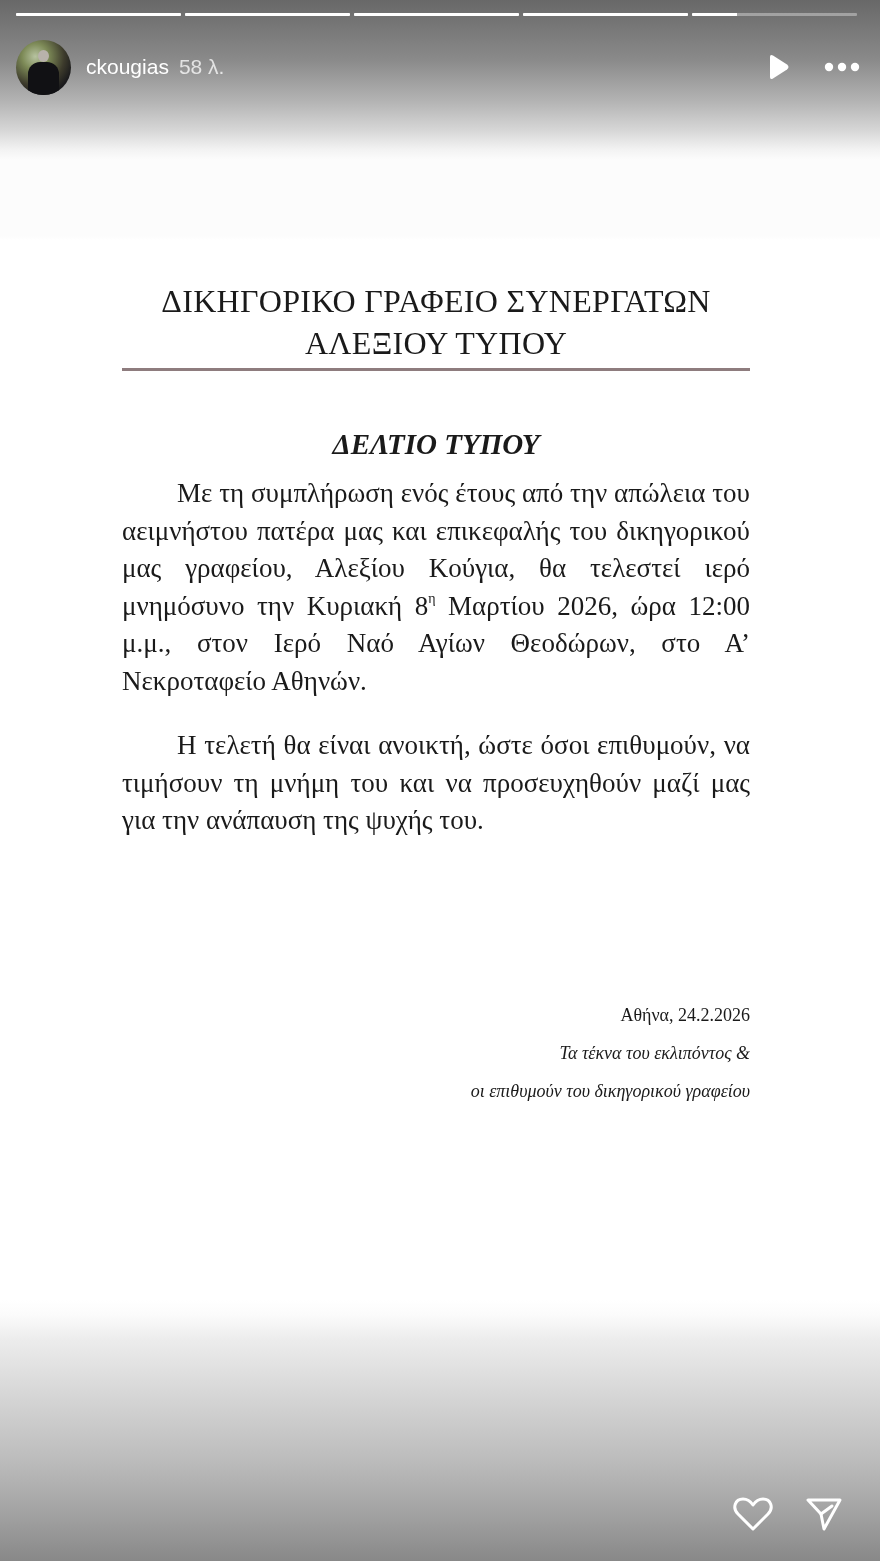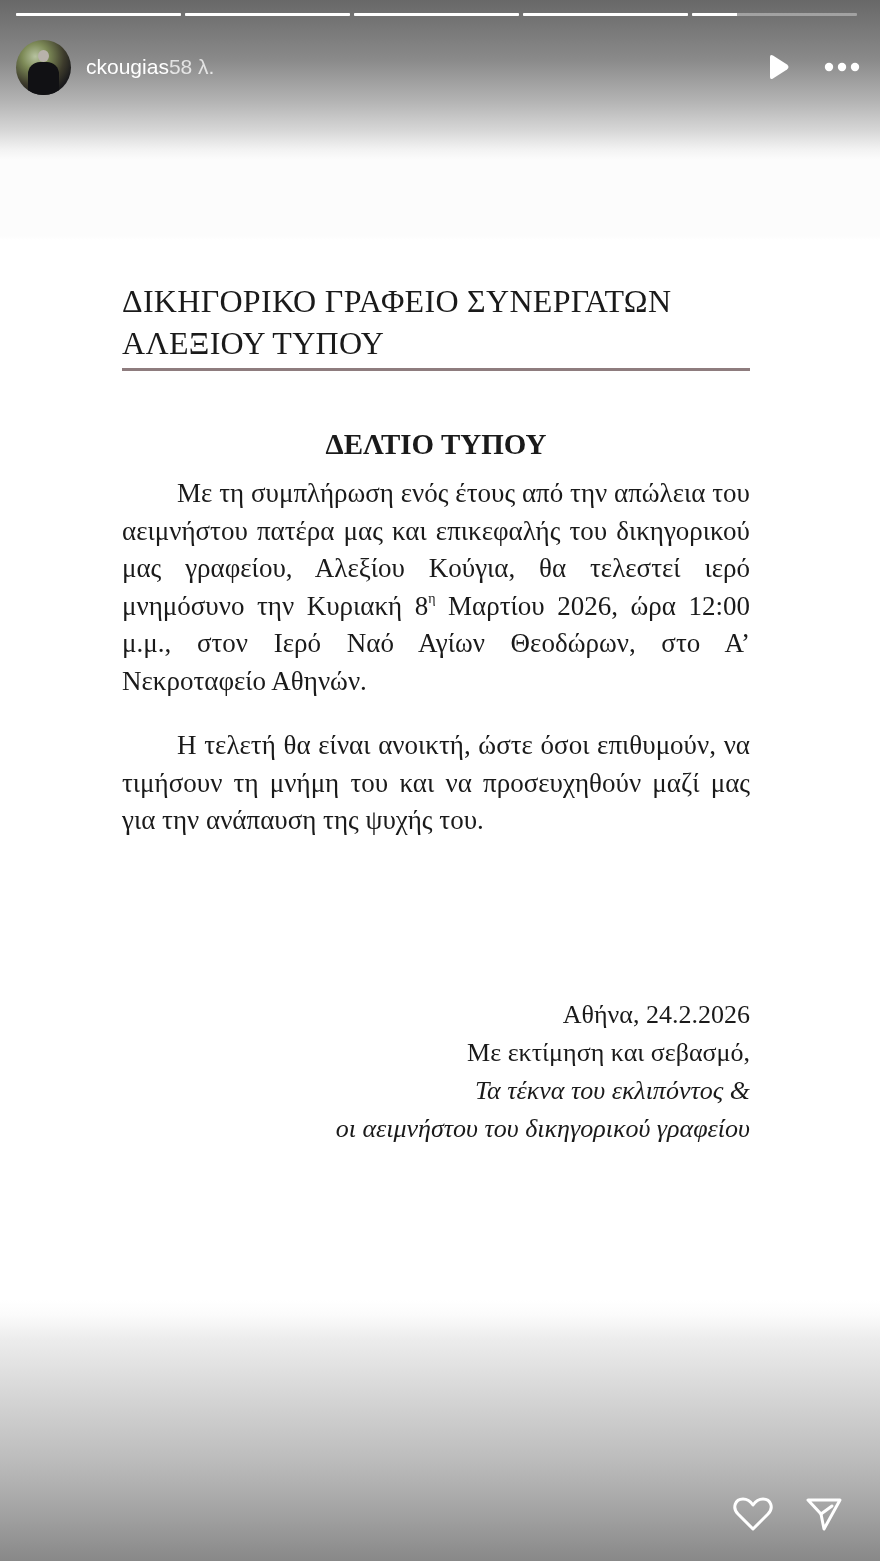--- a/index.html
+++ b/index.html
@@ -36,49 +36,49 @@
     width: 55px; height: 55px; border-radius: 50%;
     background: radial-gradient(circle at 35% 30%, #b7c3a0 0%, #7d8a57 25%, #3d3b2c 55%, #1a1a1c 75%);
     position: relative; overflow: hidden;
   }
   .avatar .head { position: absolute; left: 22px; top: 10px; width: 11px; height: 12px; border-radius: 50%; background: #b8b2ab; }
   .avatar .torso { position: absolute; left: 12px; top: 22px; width: 31px; height: 40px; border-radius: 12px 12px 0 0; background: #111114; }
   .username {
     margin-left: 15px; color: #ffffff; font-size: 21px; font-weight: 500;
   }
   .time {
-    color: rgba(255,255,255,0.75); font-size: 21px;
+    margin-left: 10px; color: rgba(255,255,255,0.75); font-size: 21px;
   }
   .header-actions {
     margin-left: auto; display: flex; align-items: center; gap: 34px;
   }
   .icon-btn { display: inline-flex; align-items: center; justify-content: center; cursor: pointer; }
   .doc {
     position: absolute; left: 122px; top: 280px; width: 628px;
     font-family: "Liberation Serif", serif; color: #1a1a1a;
   }
   .firm {
-    text-align: left; font-size: 32px; line-height: 42px; letter-spacing: 0.3px;
+    text-align: center; font-size: 32px; line-height: 42px; letter-spacing: 0.3px;
   }
   .divider {
     margin-top: 4px; height: 3px; background: #8e7c7e; width: 628px;
   }
   .title {
-    margin-top: 56px; text-align: center; font-weight: bold; font-size: 29px; line-height: 34px;
+    margin-top: 56px; text-align: center; font-weight: bold; font-size: 29px; line-height: 34px; font-style: italic;
   }
   .para {
     margin-top: 14px; font-size: 27px; line-height: 37.5px; text-align: justify; text-align-last: left;
     text-indent: 55px;
   }
   .para + .para { margin-top: 22px; }
   sup { font-size: 14px; vertical-align: 12px; line-height: 0; }
   .sign {
     position: absolute; right: 130px; top: 996px; text-align: right;
     font-family: "Liberation Serif", serif; color: #1a1a1a;
-    font-size: 26px; line-height: 38px;
+    font-size: 18px; line-height: 38px;
   }
   .sign .it { font-style: italic; font-family: Liberation Serif, serif; }
   .footer-actions {
     position: absolute; right: 36px; bottom: 28px; display: flex; gap: 30px; align-items: center;
   }
 </style>
 </head>
 <body>
 
 <div class="story">
@@ -132,23 +132,22 @@
       <div>ΑΛΕΞΙΟΥ ΤΥΠΟΥ</div>
     </div>
     <div class="divider"></div>
     <div class="title">ΔΕΛΤΙΟ ΤΥΠΟΥ</div>
     <p class="para"><span>Με τη συμπλήρωση ενός έτους από την απώλεια του αειμνήστου πατέρα μας και επικεφαλής του δικηγορικού μας γραφείου, Αλεξίου Κούγια, θα τελεστεί ιερό μνημόσυνο την Κυριακή 8</span><sup>η</sup><span> Μαρτίου 2026, ώρα 12:00 μ.μ., στον Ιερό Ναό Αγίων Θεοδώρων, στο Α’ Νεκροταφείο Αθηνών.</span></p>
     <p class="para">Η τελετή θα είναι ανοικτή, ώστε όσοι επιθυμούν, να τιμήσουν τη μνήμη του και να προσευχηθούν μαζί μας για την ανάπαυση της ψυχής του.</p>
   </div>
 
   <div class="sign">
     <div>Αθήνα, 24.2.2026</div>
-    <div>Με εκτίμηση και σεβασμό,</div>
     <div class="it">Τα τέκνα του εκλιπόντος &amp;</div>
-    <div class="it">οι αειμνήστου του δικηγορικού γραφείου</div>
+    <div class="it">οι επιθυμούν του δικηγορικού γραφείου</div>
   </div>
 
   <div class="footer-actions">
     <span class="icon-btn">
       <svg width="42" height="38" viewBox="0 0 42 38">
         <path d="M21 34 L6 19 C0 13 3 4 11 4 C16 4 19 7 21 10 C23 7 26 4 31 4 C39 4 42 13 36 19 Z" fill="none" stroke="#ffffff" stroke-width="3" stroke-linejoin="round"></path>
       </svg>
     </span>
     <span class="icon-btn">
       <svg width="40" height="38" viewBox="0 0 40 38">

